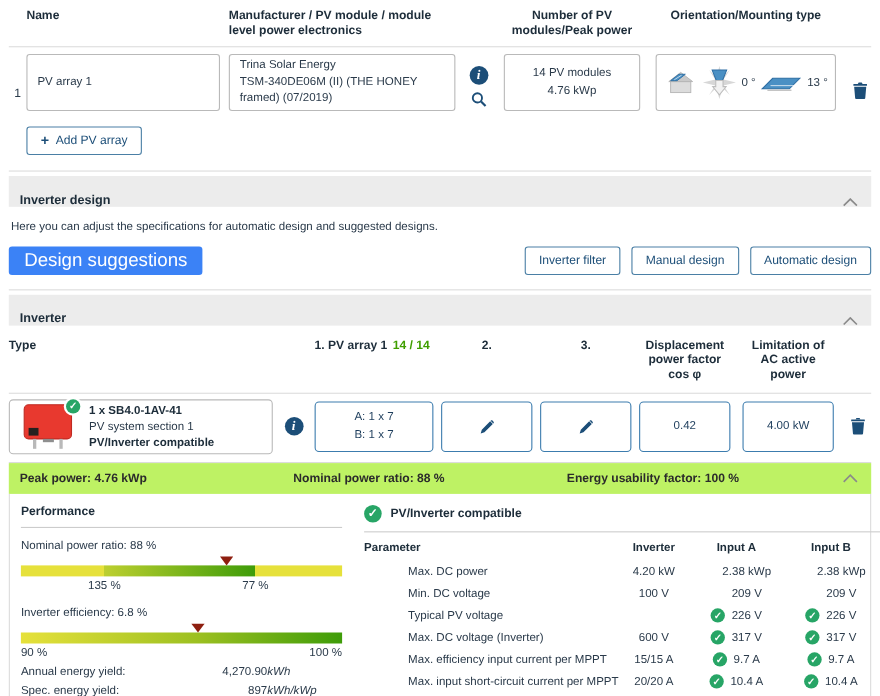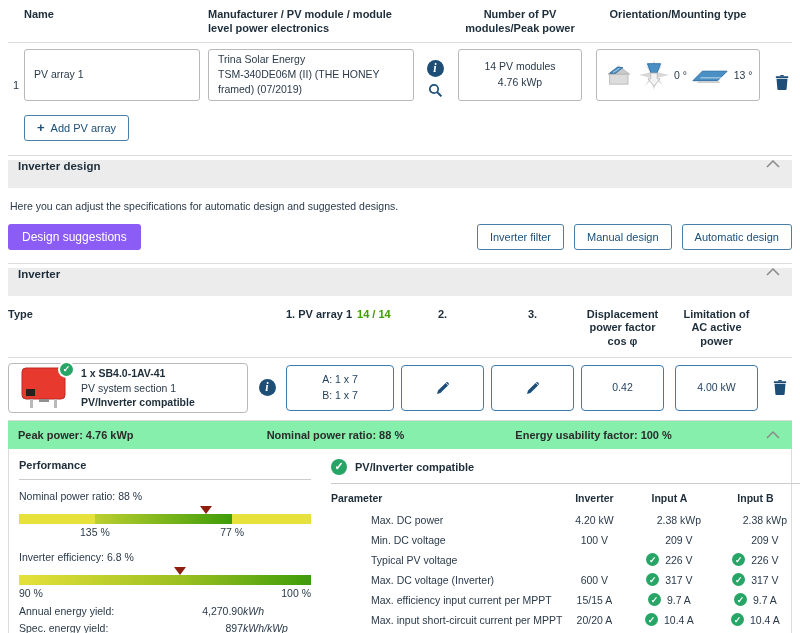--- a/index.html
+++ b/index.html
@@ -30,28 +30,28 @@
   .icon-btn { background:none; border:0; padding:0; cursor:pointer; display:flex; align-items:center; justify-content:center; }
   .trash-cell { padding-top:16px; display:flex; justify-content:center; }
 
   .add-btn { margin:12px 0 14px 16px; height:26px; padding:0 12px; background:#fff;
     border:1px solid #4a7fa5; border-radius:3px; color:#1c4e78; font-size:11px; cursor:pointer;
     display:inline-flex; align-items:center; gap:6px; font-family:inherit; }
   .add-btn .plus { font-size:13px; font-weight:bold; }
 
   
   .section-bar { background:#ececec; height:28px; margin-top:4px; padding:0 10px;
-    display:flex; align-items:flex-start; justify-content:space-between; }
+    display:flex; align-items:flex-end; justify-content:space-between; }
   .section-title { font-weight:bold; color:#1d2d3a; font-size:11.5px; }
   .chev { background:none; border:0; padding:0 2px; cursor:pointer; display:flex; }
 
   .desc { margin:12px 2px 12px 2px; color:#2a3a4a; font-size:10.5px; }
   .btn-row { display:flex; align-items:center; justify-content:space-between; margin:0 0 13px 0; }
-  .btn-primary { background:#8b5cf6; color:#fff; border:0; border-radius:3px; height:26px;
-    padding:0 14px; font-size:12px; cursor:pointer; font-family:inherit; }
+  .btn-primary { background:#3b82f6; color:#fff; border:0; border-radius:3px; height:26px;
+    padding:0 14px; font-size:17px; cursor:pointer; font-family:inherit; }
   .btn-group { display:flex; gap:10px; }
   .btn-outline { background:#fff; color:#1c4e78; border:1px solid #4a7fa5; border-radius:3px;
     height:26px; padding:0 12px; font-size:11px; cursor:pointer; font-family:inherit; }
 
   
   .inv-grid { display:grid; grid-template-columns:240px 8px 22px 8px 108px 7px 83px 7px 83px 7px 83px 11px 83px 12px 20px; }
   .i1{grid-column:1} .i3{grid-column:3} .i5{grid-column:5} .i7{grid-column:7}
   .i9{grid-column:9} .i11{grid-column:11} .i13{grid-column:13} .i15{grid-column:15}
   .inv-head { margin-top:12px; padding-bottom:8px; align-items:start; }
   .inv-head .th { padding:0; }
@@ -66,21 +66,21 @@
     align-items:center; justify-content:center; box-shadow:0 0 0 2px #fff; }
   .type-text { line-height:1.35; }
   .type-text .b { font-weight:bold; color:#1d2d3a; }
   .blue-box { height:46px; border:1px solid #3c7cae; border-radius:4px; background:#fff;
     display:flex; flex-direction:column; align-items:center; justify-content:center;
     color:#1d3d5c; font-size:10.5px; line-height:1.5; cursor:pointer; font-family:inherit; }
   .inv-info { display:flex; justify-content:center; }
   .inv-trash { display:flex; justify-content:center; }
 
   
-  .summary-bar { background:#86efac; height:28px; padding:0 10px; display:grid;
+  .summary-bar { background:#bef264; height:28px; padding:0 10px; display:grid;
     grid-template-columns:1fr 1fr 1fr 18px; align-items:center; }
   .summary-item { font-weight:bold; color:#2b2b2b; font-size:11px; }
 
   
   .detail { border:1px solid #dcdcdc; border-top:0; display:flex; height:205px; }
   .perf-panel { width:316px; padding:10px 6px 0 10px; }
   .compat-panel { flex:1; padding:10px 14px 0 14px; }
   .panel-title { font-weight:bold; color:#1d2d3a; font-size:11px; padding-bottom:8px;
     border-bottom:1px solid #ccc; display:flex; align-items:center; gap:8px; }
   .check { display:inline-flex; width:13px; height:13px; border-radius:50%; background:#27a566;

